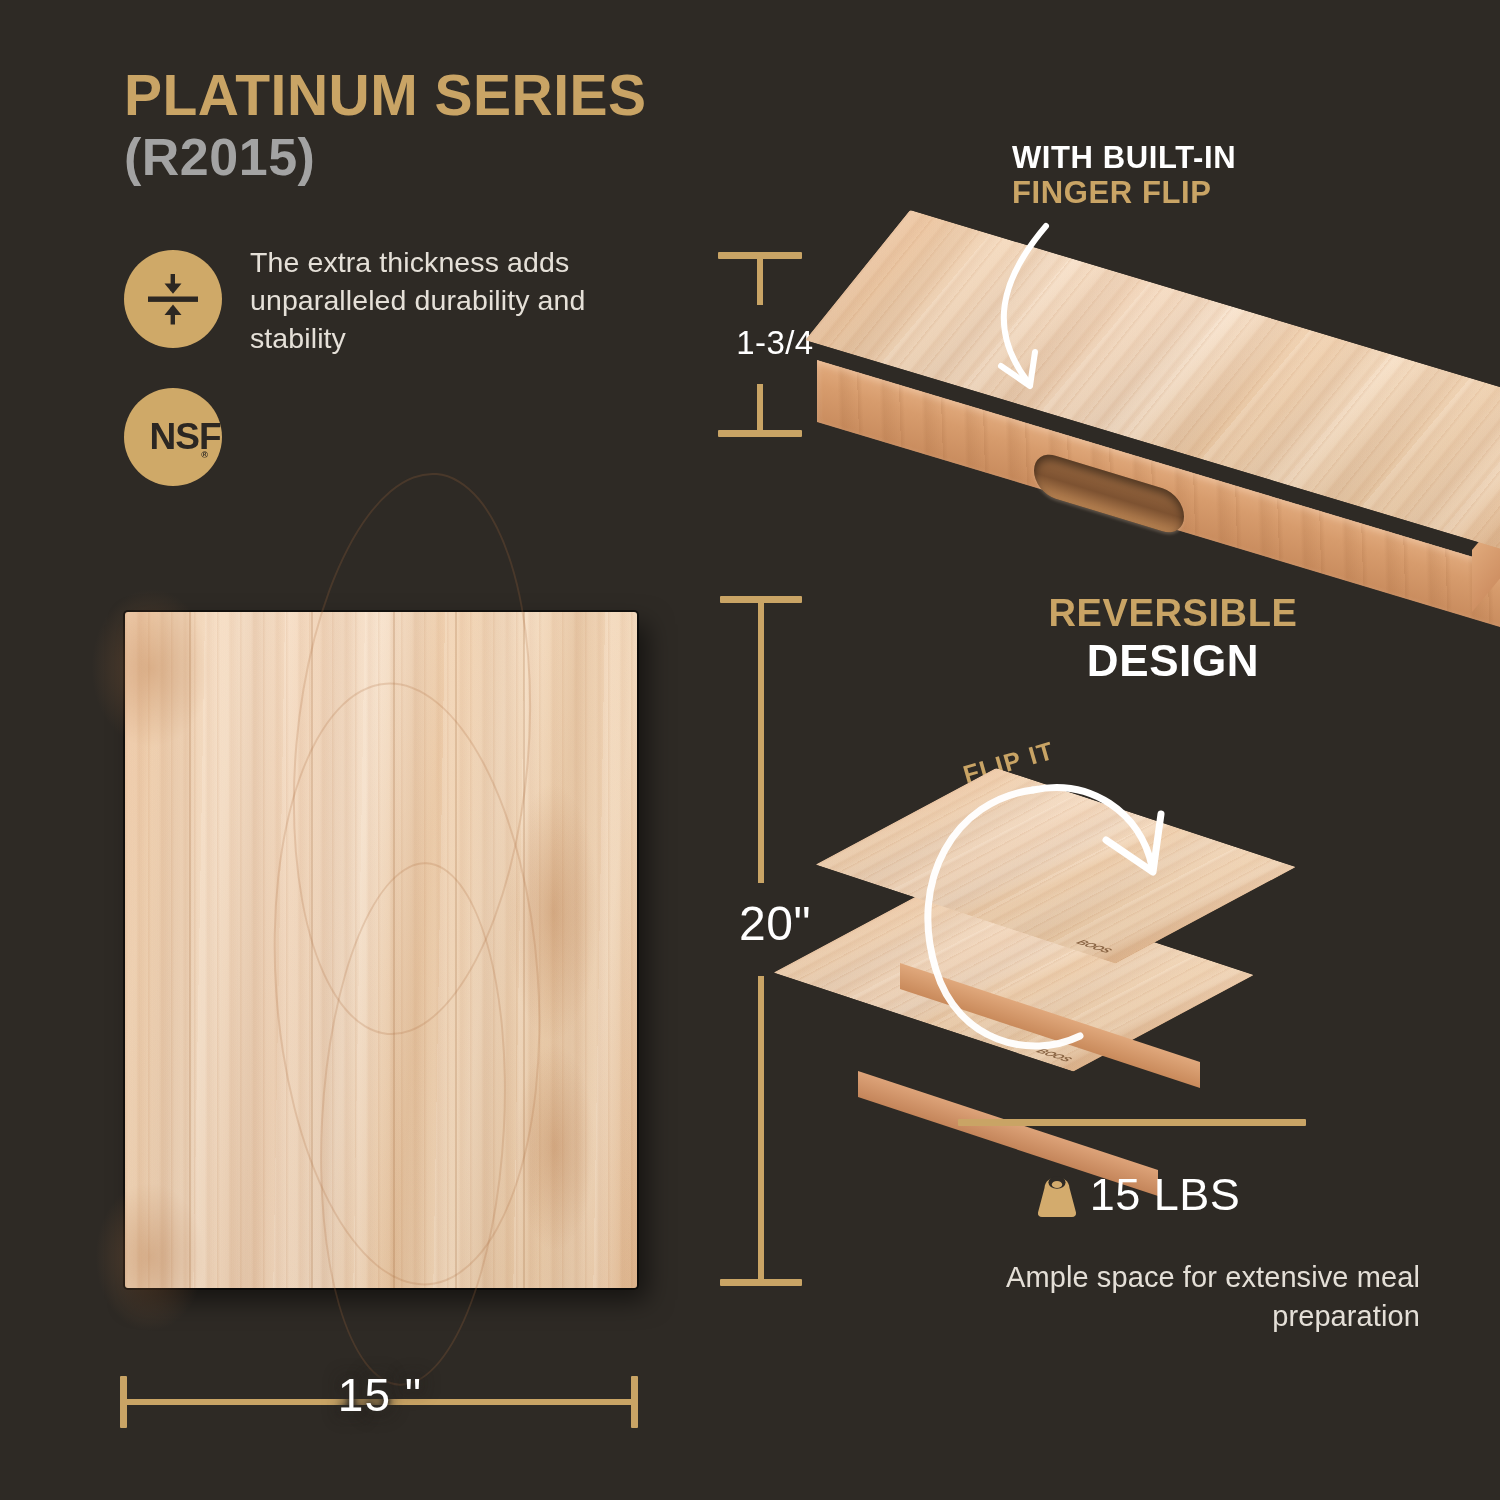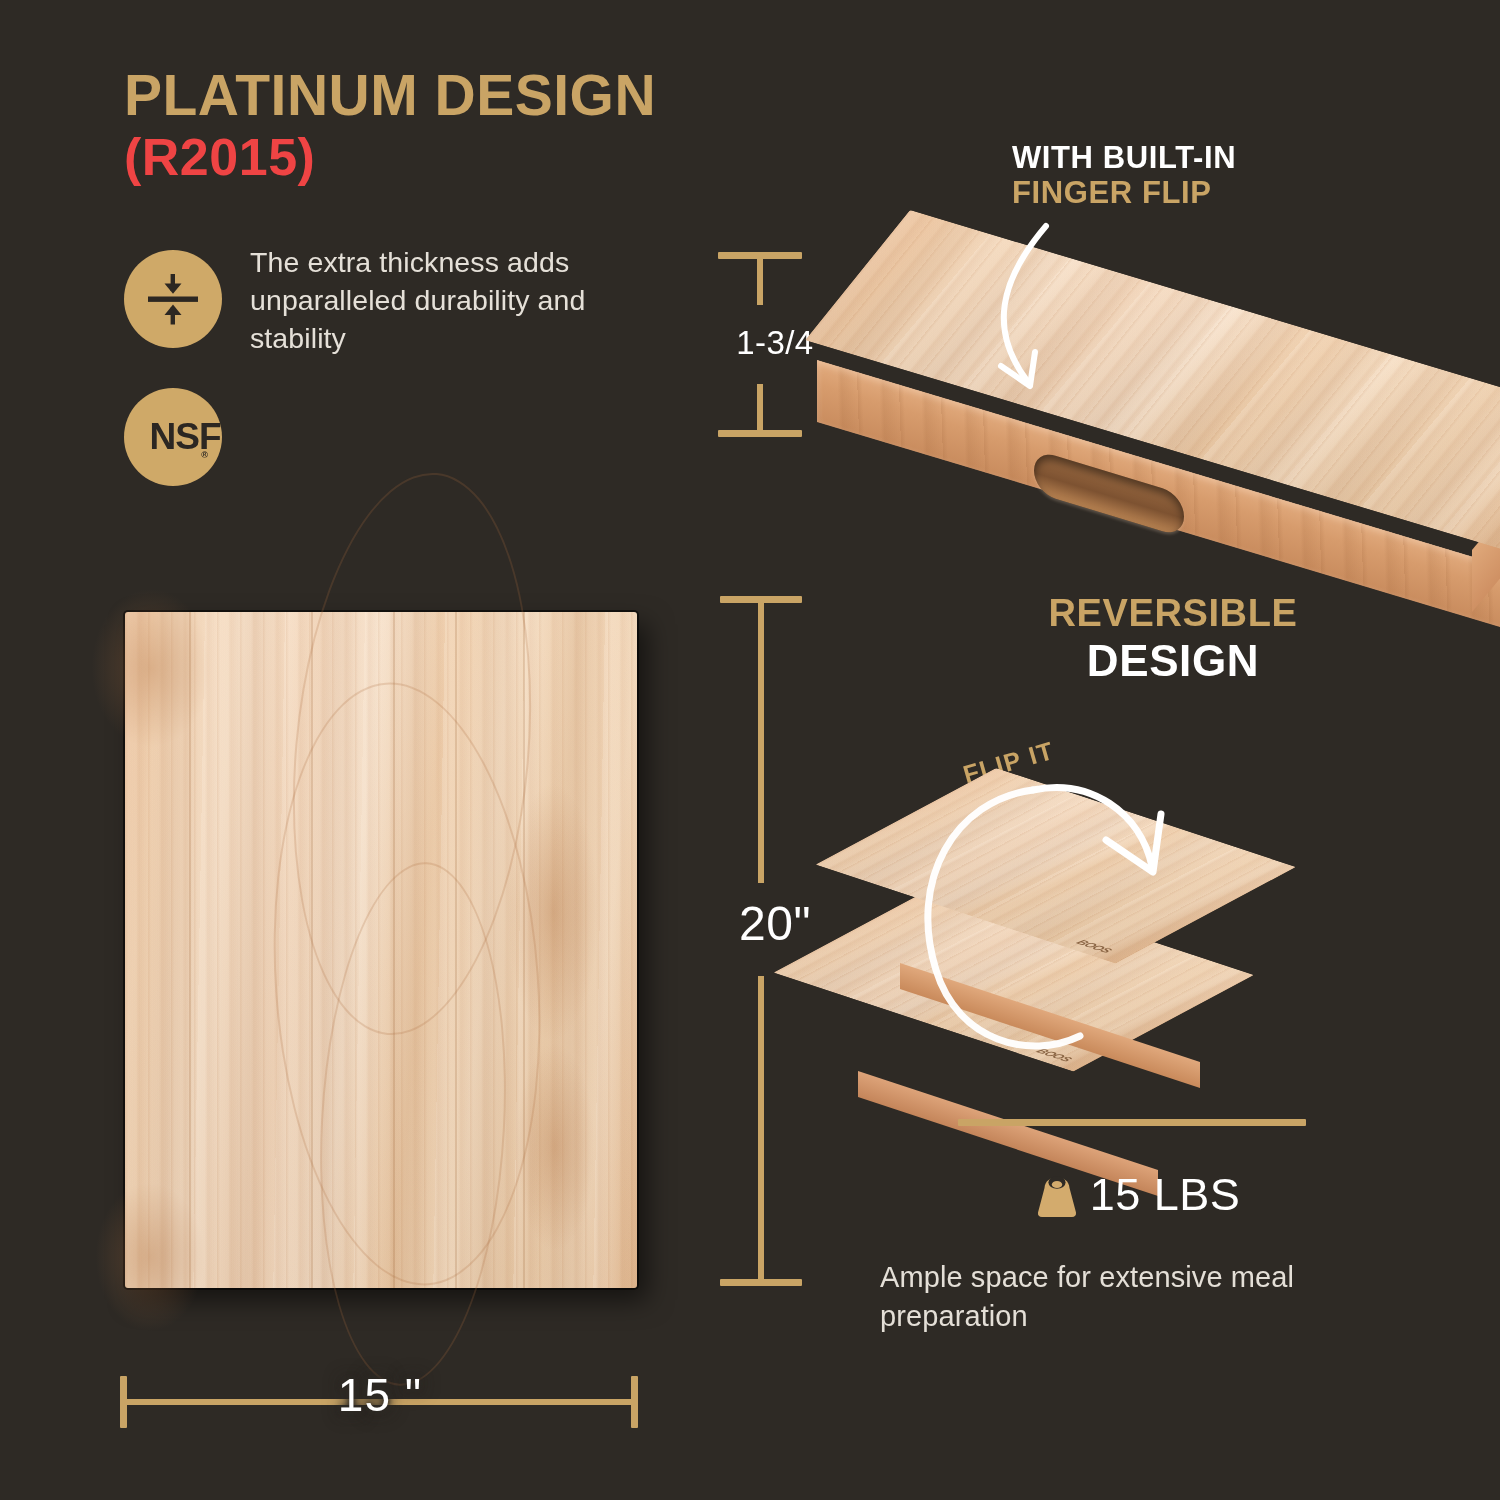--- a/index.html
+++ b/index.html
@@ -12,21 +12,21 @@
   }
   .stage{position:relative;width:1500px;height:1500px;background:#2e2a25;overflow:hidden;}
 
   #title-block{position:absolute;left:124px;top:66px;width:700px;}
   .title-line1{
     font-size:57px;font-weight:700;letter-spacing:0.5px;line-height:1.02;
     color:#c9a465;white-space:nowrap;
   }
   .title-line2{
     font-size:52px;font-weight:700;letter-spacing:0.5px;line-height:1.12;
-    color:#ef4444;white-space:nowrap;margin-top:4px;
+    color:#a3a3a3;white-space:nowrap;margin-top:4px;
   }
 
   
   #features{position:absolute;left:124px;top:240px;width:560px;}
   .feature{display:flex;align-items:center;margin-bottom:30px;}
   .badge{
     width:98px;height:98px;border-radius:50%;
     background:#cfa968;flex:0 0 98px;
     display:flex;align-items:center;justify-content:center;
     position:relative;
@@ -185,31 +185,31 @@
     transform:rotate(-16deg);
   }
 
   
   #divider{position:absolute;left:958px;top:1119px;width:348px;height:7px;background:#c9a465;border-radius:1px;}
   #weight-row{position:absolute;left:958px;top:1168px;width:360px;display:flex;align-items:center;justify-content:center;}
   #weight-row .wlabel{
     font-size:45px;font-weight:400;color:#ffffff;letter-spacing:0.5px;margin-left:12px;
   }
   #caption{
-    position:absolute;left:880px;top:1258px;width:520px;text-align:left;
+    position:absolute;left:900px;top:1258px;width:520px;text-align:right;
     font-size:29px;line-height:1.35;color:#e4dfd7;font-weight:400;letter-spacing:0.1px;
   }
 </style>
 </head>
 <body>
 
 <div class="stage">
 
   <div id="title-block">
-    <div class="title-line1">PLATINUM DESIGN</div>
+    <div class="title-line1">PLATINUM SERIES</div>
     <div class="title-line2">(R2015)</div>
   </div>
 
   <div id="features">
 
     <div class="feature">
       <div class="badge">
         <svg width="62" height="62" viewBox="0 0 62 62" aria-hidden="true">
           <rect x="6" y="28.5" width="50" height="5.4" fill="#2c2722"></rect>
           <rect x="28.6" y="6" width="4.4" height="17" fill="#2c2722"></rect>

